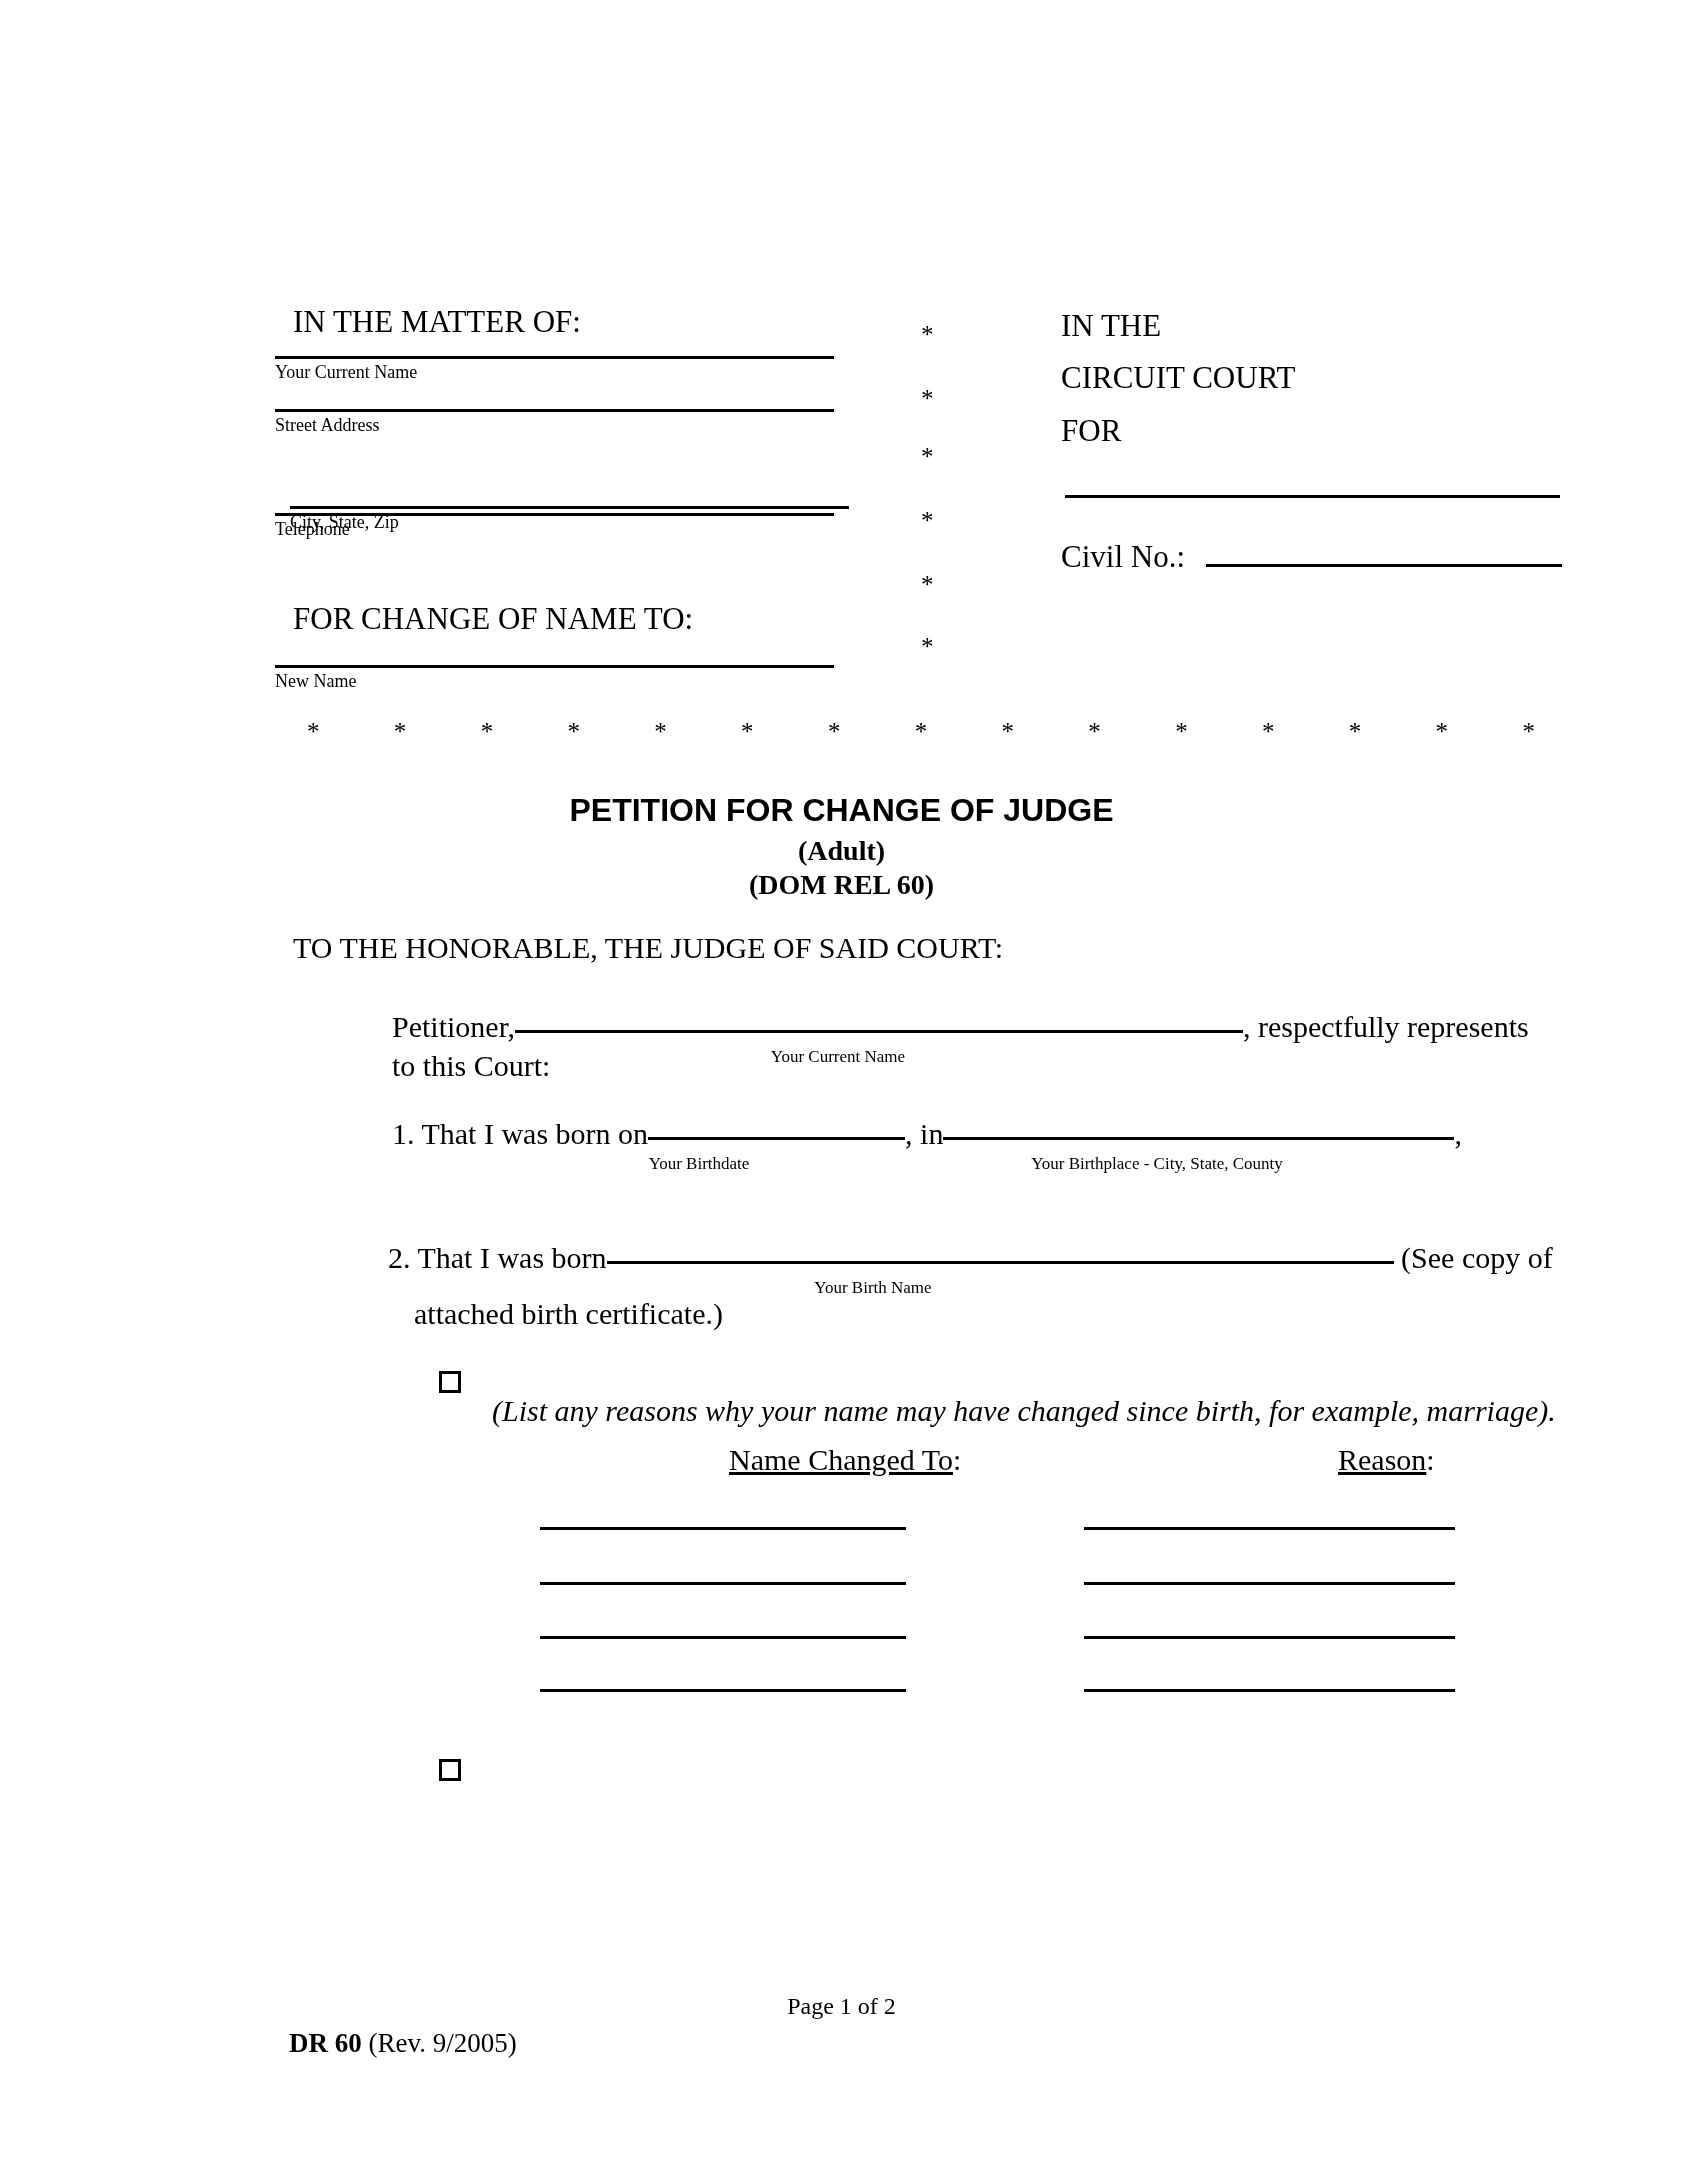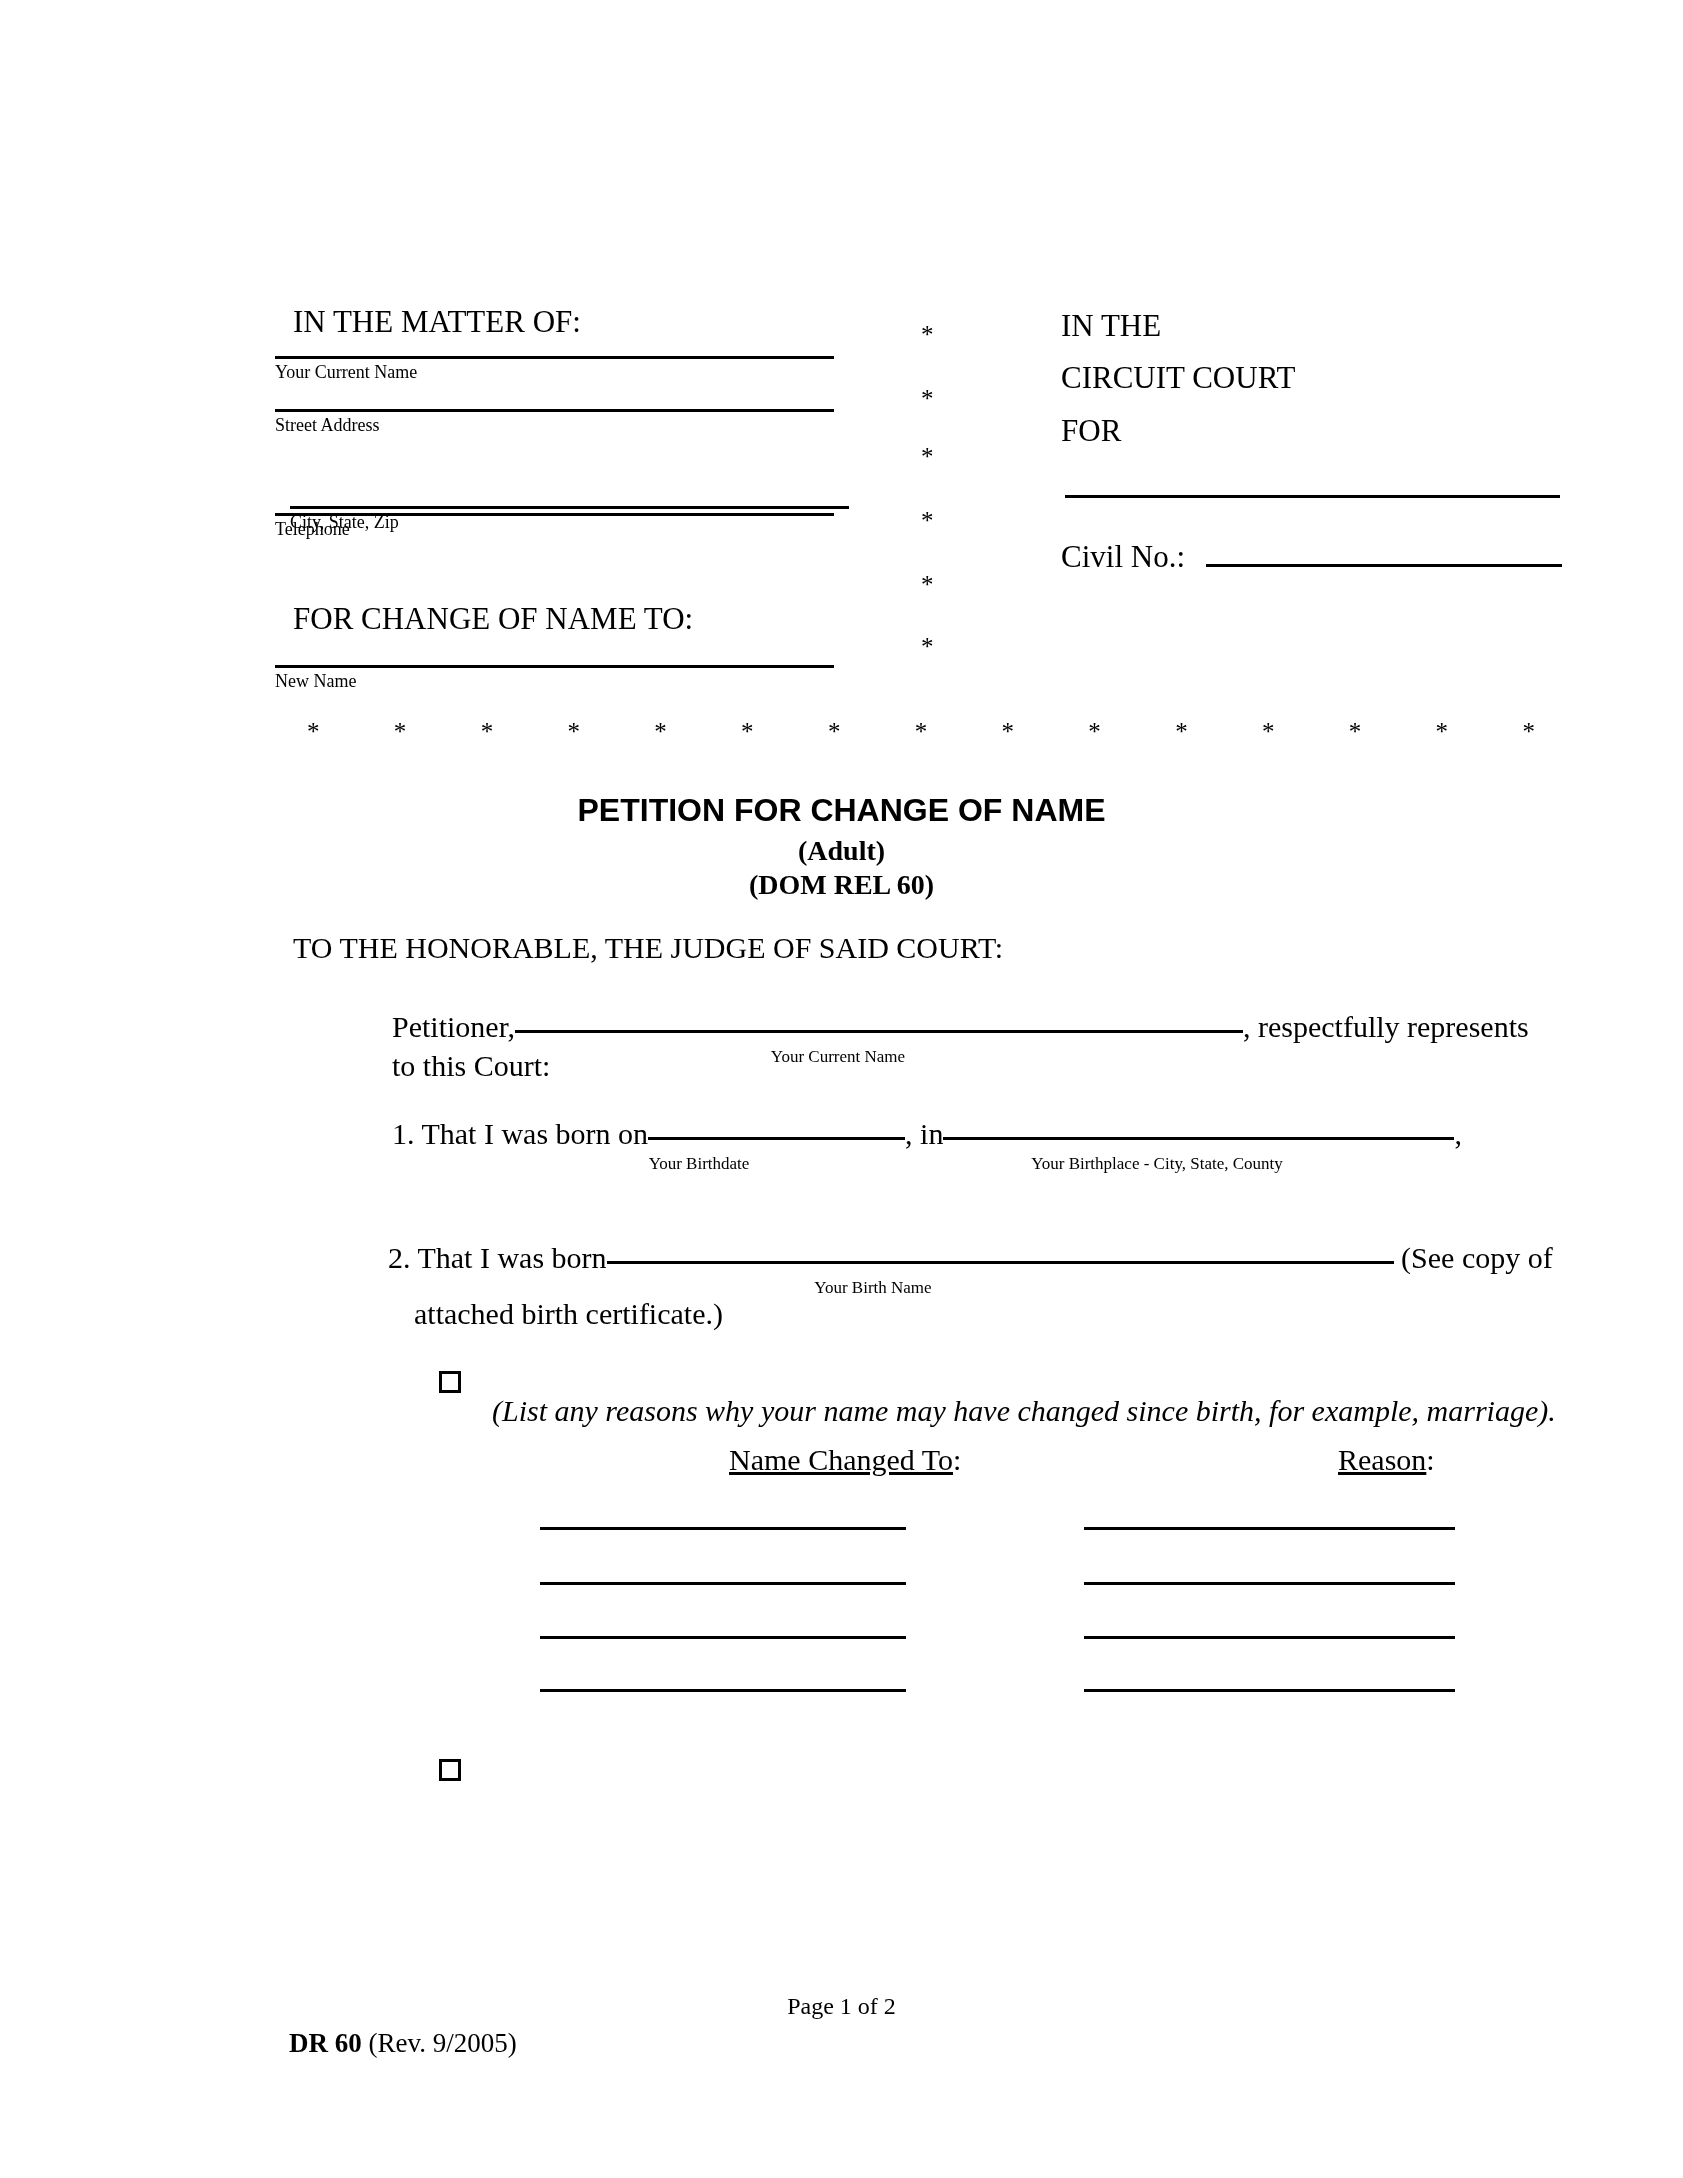--- a/index.html
+++ b/index.html
@@ -233,21 +233,21 @@
     <span class="star">*</span>
     <span class="star">*</span>
     <span class="star">*</span>
     <span class="star">*</span>
     <span class="star">*</span>
     <span class="star">*</span>
     <span class="star">*</span>
     <span class="star">*</span>
   </div>
 
-  <div id="title-main">PETITION FOR CHANGE OF NAME</div>
+  <div id="title-main">PETITION FOR CHANGE OF JUDGE</div>
   <div id="title-sub1">(Adult)</div>
   <div id="title-sub2">(DOM REL 60)</div>
 
   <div class="abs body-txt" id="honorable">TO THE HONORABLE, THE JUDGE OF SAID COURT:</div>
 
   <div class="abs body-txt" id="petitioner-row">
     <span>Petitioner,</span><span class="inline-blank" style="width:728px;"></span><span>, respectfully represents</span>
     <span class="micro-cap" style="left:248px; top:38px; width:396px;">Your Current Name</span>
   </div>
   <div class="abs body-txt" id="to-this-court">to this Court:</div>

